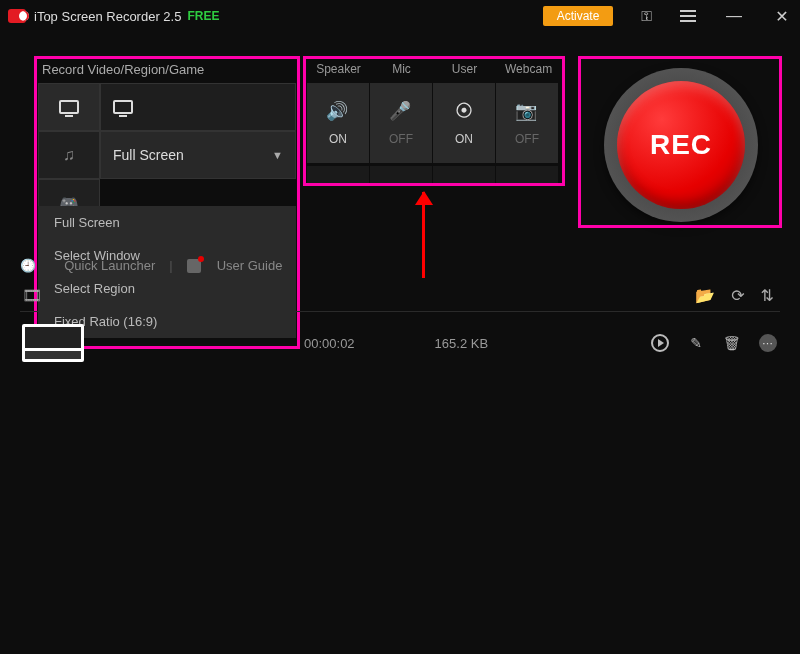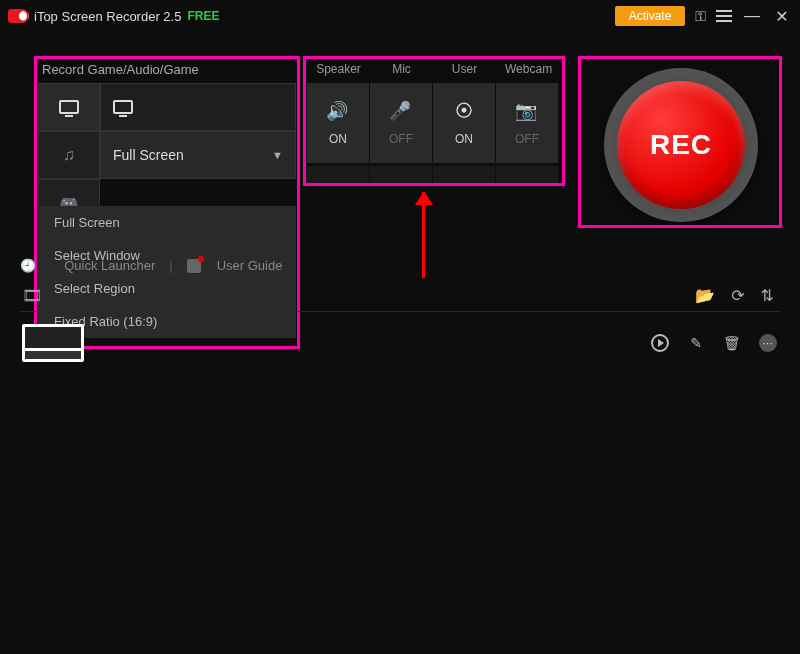--- a/index.html
+++ b/index.html
@@ -4,21 +4,21 @@
 <style>
   * { box-sizing: border-box; margin: 0; padding: 0; font-family: "Segoe UI", Arial, sans-serif; }
   body { background: #0d0d0d; width: 800px; height: 654px; overflow: hidden; color: #aaa; }
 
   
   .titlebar { height: 32px; background: #0d0d0d; display: flex; align-items: center; padding: 0 8px; }
   .app-icon { width: 18px; height: 14px; background: #e31b23; border-radius: 3px; position: relative; margin-right: 8px; }
   .app-icon::before { content:""; position:absolute; right:-3px; top:2px; width:10px; height:10px; border-radius:50%; background:#fff; box-shadow: inset -2px 0 0 #e31b23; }
   .title-text { color:#ddd; font-size:13px; }
   .free-badge { color:#2ecc40; font-size:12px; margin-left:6px; font-weight:600; }
-  .title-right { margin-left:auto; display:flex; align-items:center; gap:10px; }
+  .title-right { margin-left:auto; display:flex; align-items:center; gap:28px; }
   .activate { background:#f39c12; color:#fff; font-size:12px; padding:3px 14px; border-radius:2px; }
   .win-btn { color:#ccc; font-size:16px; width:20px; text-align:center; cursor:pointer; }
   .key-icon { color:#ccc; font-size:14px; }
   .menu-icon { display:flex; flex-direction:column; gap:3px; }
   .menu-icon span { width:16px; height:2px; background:#ccc; }
 
   
   .upper { position:relative; height:200px; margin-top:24px; }
 
   
@@ -108,21 +108,21 @@
         <span></span>
       </span>
     <span class="win-btn">—</span>
     <span class="win-btn">✕</span>
   </div>
 </div>
 
 <div class="upper">
 
   <div class="left-panel">
-    <div class="panel-title">Record Game/Audio/Game</div>
+    <div class="panel-title">Record Video/Region/Game</div>
     <div style="display:flex;">
       <div style="display:flex;flex-direction:column;">
         <div class="vtab active">
             <span class="monitor"></span>
           </div>
         <div class="vtab">
             <span class="music">♫</span>
           </div>
         <div class="vtab">
             <span class="gamepad">🎮</span>
@@ -208,20 +208,24 @@
 <div class="rec-area">
   <div class="rec-toolbar">
     <span style="position:absolute;left:22px;" class="tb-icon">🎞</span>
     <span class="tb-icon">📂</span>
     <span class="tb-icon">⟳</span>
     <span class="tb-icon">⇅</span>
   </div>
   <div class="divider"></div>
   <div class="rec-row">
     <div class="thumb"></div>
+    <div class="meta">
+      <span class="dur">00:00:02</span>
+      <span class="size">165.2 KB</span>
+    </div>
     <div class="actions">
       <span class="act">
           <span class="play-circ"></span>
         </span>
       <span class="act">✎</span>
       <span class="act">🗑</span>
       <span class="act">
           <span class="more-circ">⋯</span>
         </span>
     </div>

